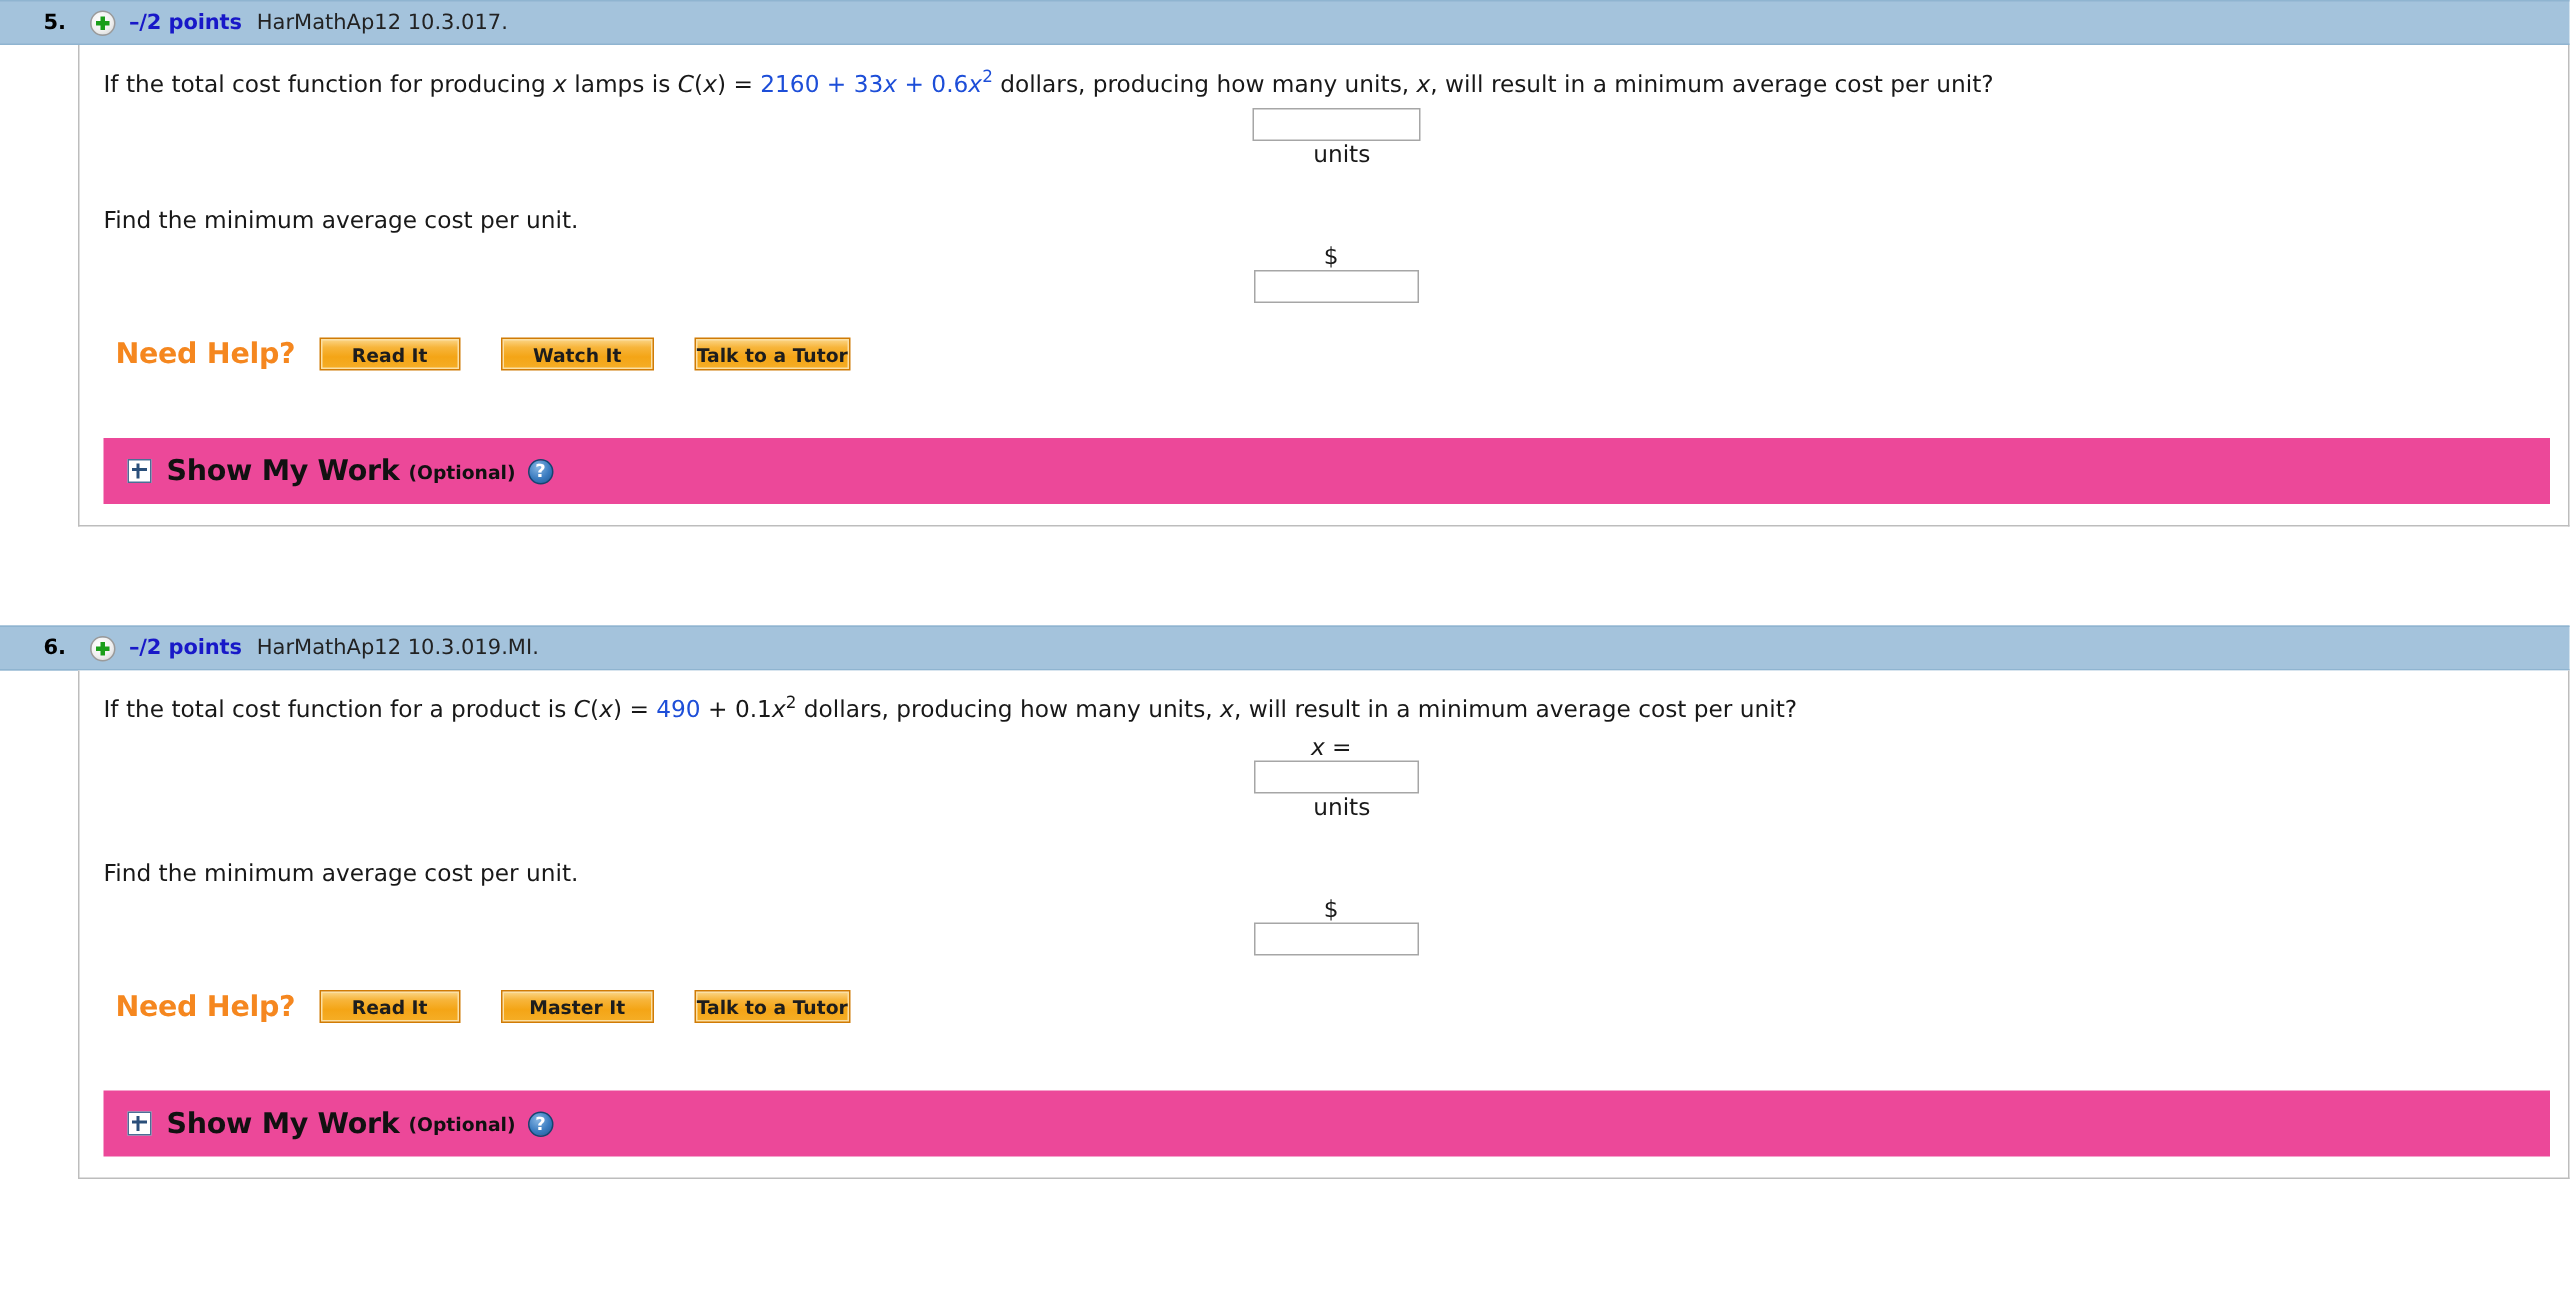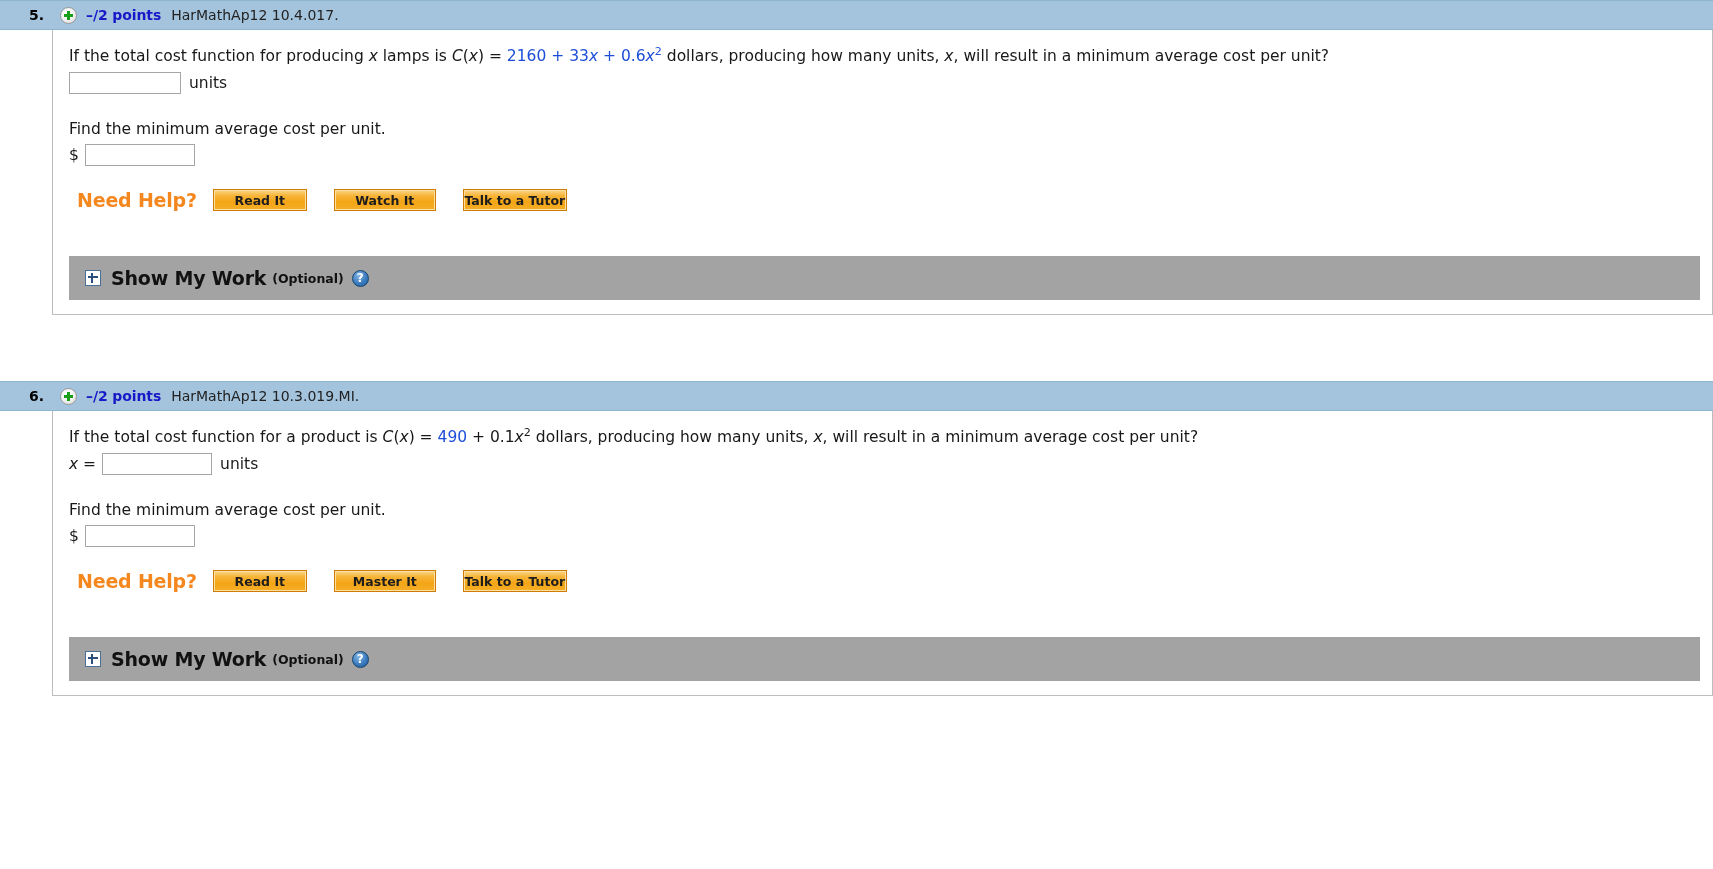--- a/index.html
+++ b/index.html
@@ -93,20 +93,21 @@
   .red { color: #1d4ed8; }
   .ital { font-style: italic; }
   sup { font-size: 0.72em; vertical-align: super; line-height: 0; }
 
   .ans-row {
     display: flex;
     align-items: center;
     padding-left: 16px;
     margin-top: 6px;
     font-size: 15.5px;
+    flex-direction: column;
   }
   .ans-row .lbl { margin-right: 6px; }
   .ans-row .lbl-after { margin-left: 8px; }
 
   input.box {
     border: 1px solid #a6a6a6;
     background: #fff;
     height: 22px;
     box-sizing: border-box;
     font-family: "DejaVu Sans", "Liberation Sans", sans-serif;
@@ -154,21 +155,21 @@
     box-sizing: border-box;
     cursor: pointer;
     font-family: "DejaVu Sans", "Liberation Sans", sans-serif;
   }
   .help-btn.w1 { width: 94px; }
   .help-btn.w2 { width: 102px; }
   .help-btn.w3 { width: 104px; }
 
   .smw-bar {
     margin: 44px 12px 0 16px;
-    background: #a3a3a3;
+    background: #ec4899;
     height: 44px;
     display: flex;
     align-items: center;
     padding-left: 16px;
     box-sizing: border-box;
   }
   .smw-toggle {
     width: 14px;
     height: 14px;
     border: 1px solid #4a6f96;
@@ -220,21 +221,21 @@
 </head>
 <body>
 
 <div class="page">
 
   <div class="problem">
     <div class="q-header">
       <span class="q-number">5.</span>
       <span class="q-plus"></span>
       <span class="q-points">–/2 points</span>
-      <span class="q-ref">HarMathAp12 10.4.017.</span>
+      <span class="q-ref">HarMathAp12 10.3.017.</span>
     </div>
 
     <div class="q-body">
       <div class="q-text"><span>If the total cost function for producing </span><span class="ital">x</span><span> lamps is </span><span class="ital">C</span><span>(</span><span class="ital">x</span><span>) = </span><span class="red">2160</span><span class="red"> + </span><span class="red">33</span><span class="red ital">x</span><span class="red"> + </span><span class="red">0.6</span><span class="red ital">x</span><sup class="red">2</sup><span> dollars, producing how many units, </span><span class="ital">x</span><span>, will result in a minimum average cost per unit?</span></div>
 
       <div class="ans-row">
         <input class="box w-wide" type="text" value="" style="">
         <span class="lbl-after">units</span>
       </div>
 

